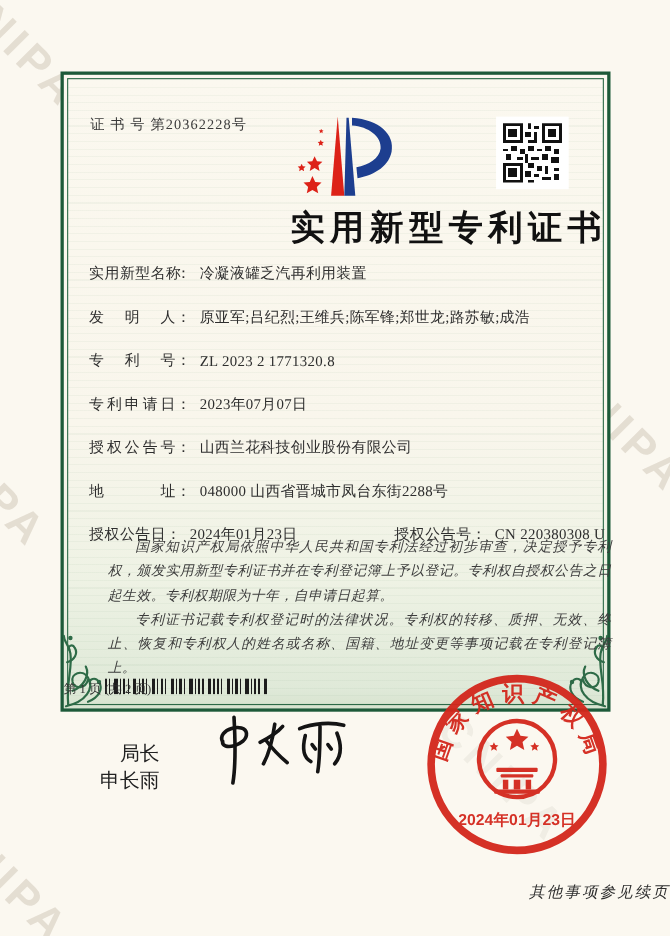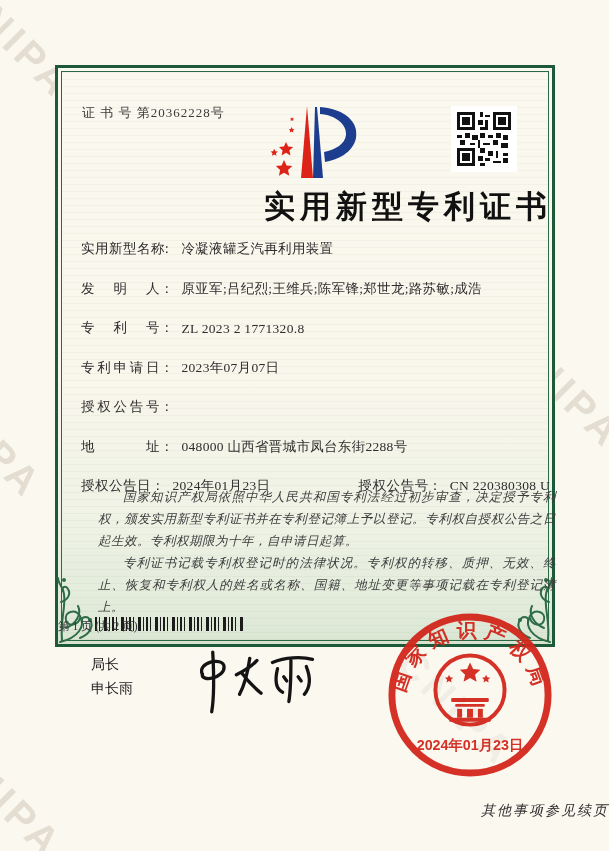--- a/index.html
+++ b/index.html
@@ -54,22 +54,22 @@
     font-size:12.5px;line-height:22px;font-style:italic;color:#3d3d3d;letter-spacing:0.5px;}
   .paras p{margin:0;text-indent:2em;text-align:justify;}
   
   .barcode{
     position:absolute;left:37px;top:549px;width:150px;height:14px;z-index:4;
     background:repeating-linear-gradient(90deg,
       #1c1c1c 0 2px,transparent 2px 4px,#1c1c1c 4px 5px,transparent 5px 9px,
       #1c1c1c 9px 12px,transparent 12px 14px,#1c1c1c 14px 15px,transparent 15px 17px);
   }
   
-  .signer{position:absolute;left:33px;top:584px;z-index:4;font-size:14px;color:#222;
-    font-family:"Liberation Sans","DejaVu Sans",sans-serif;line-height:24px;}
+  .signer{position:absolute;left:33px;top:605px;z-index:4;font-size:18px;color:#222;
+    font-family:"Liberation Sans","DejaVu Sans",sans-serif;line-height:24px;text-align:right;}
   .signature{position:absolute;left:125px;top:578px;z-index:4;}
   
   .seal{position:absolute;left:328px;top:543px;width:168px;height:168px;z-index:5;opacity:0.95;}
   
   .page-indicator{position:absolute;left:0;right:0;bottom:10px;text-align:left;
     font-size:11.5px;color:#333;z-index:4;}
   .continuation{position:absolute;left:0;right:0;top:802px;text-align:right;z-index:2;
     font-size:14px;font-style:italic;color:#2e2e2e;letter-spacing:2px;}
 </style>
 </head>
@@ -189,20 +189,21 @@
       <span class="fvalue">ZL 2023 2 1771320.8</span>
     </div>
     <div class="frow">
       <span class="flabel">专利申请日</span>
         <span class="fcolon">：</span>
       <span class="fvalue">2023年07月07日</span>
     </div>
     <div class="frow">
       <span class="flabel">授权公告号</span>
         <span class="fcolon">：</span>
+      <span class="fvalue">山西兰花科技创业股份有限公司</span>
     </div>
     <div class="frow">
       <span class="flabel">地址</span>
         <span class="fcolon">：</span>
       <span class="fvalue">048000 山西省晋城市凤台东街2288号</span>
     </div>
     <div class="frow grant-row">
       <span class="flabel">授权公告日</span>
         <span class="fcolon">：</span>
       <span class="fvalue">2024年01月23日</span>

